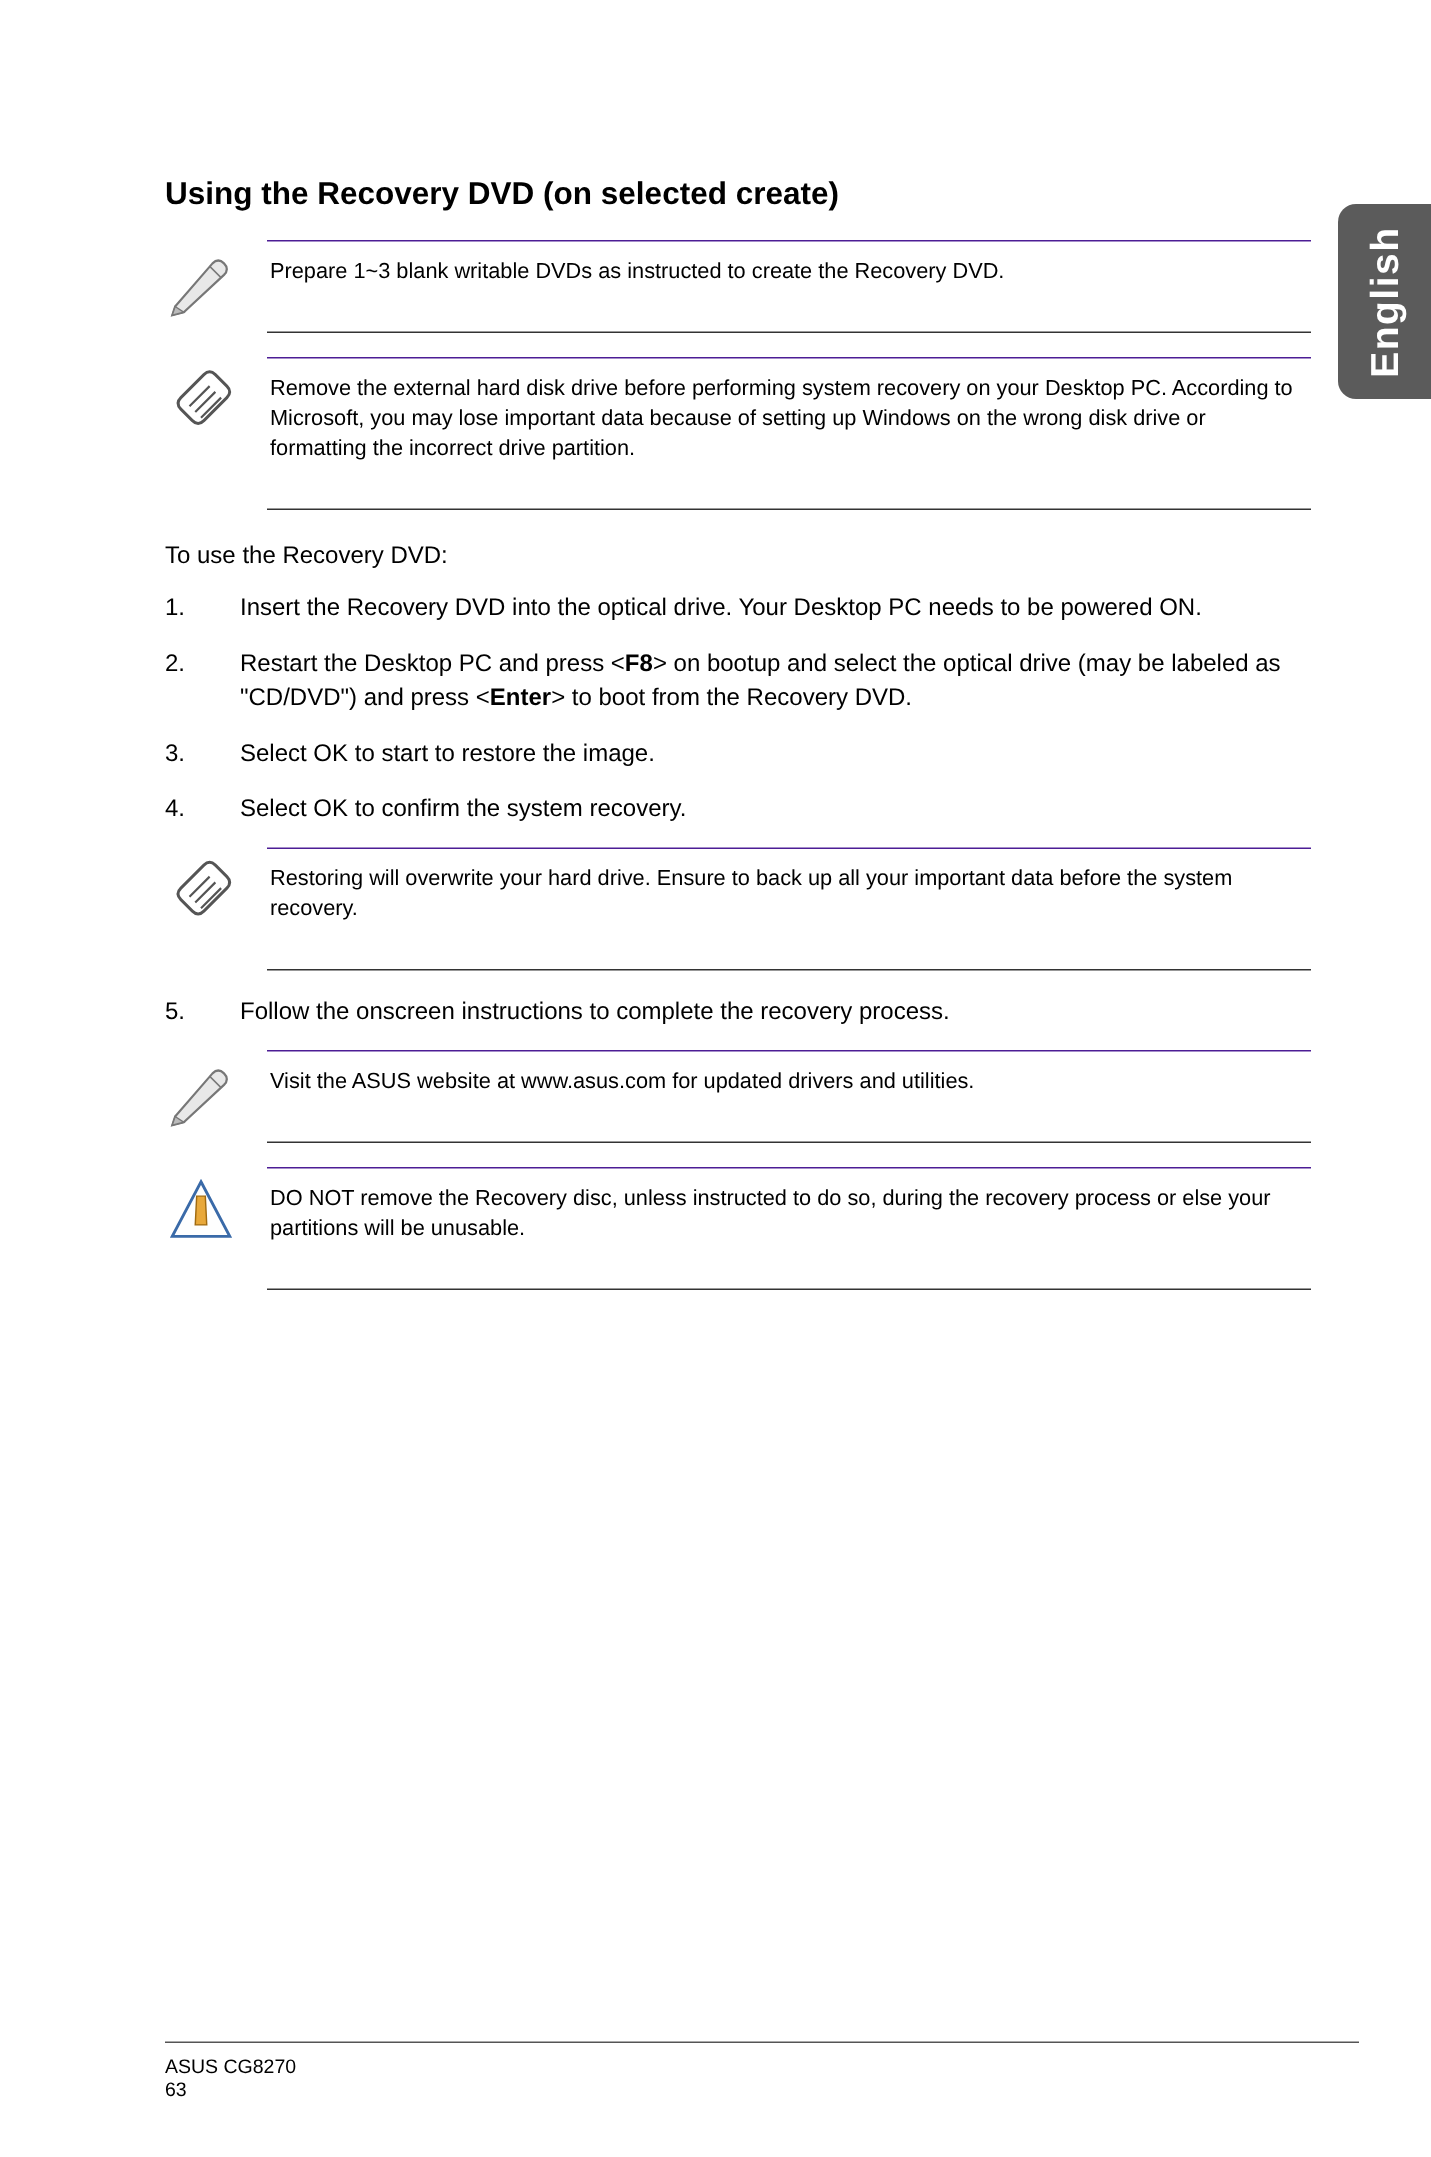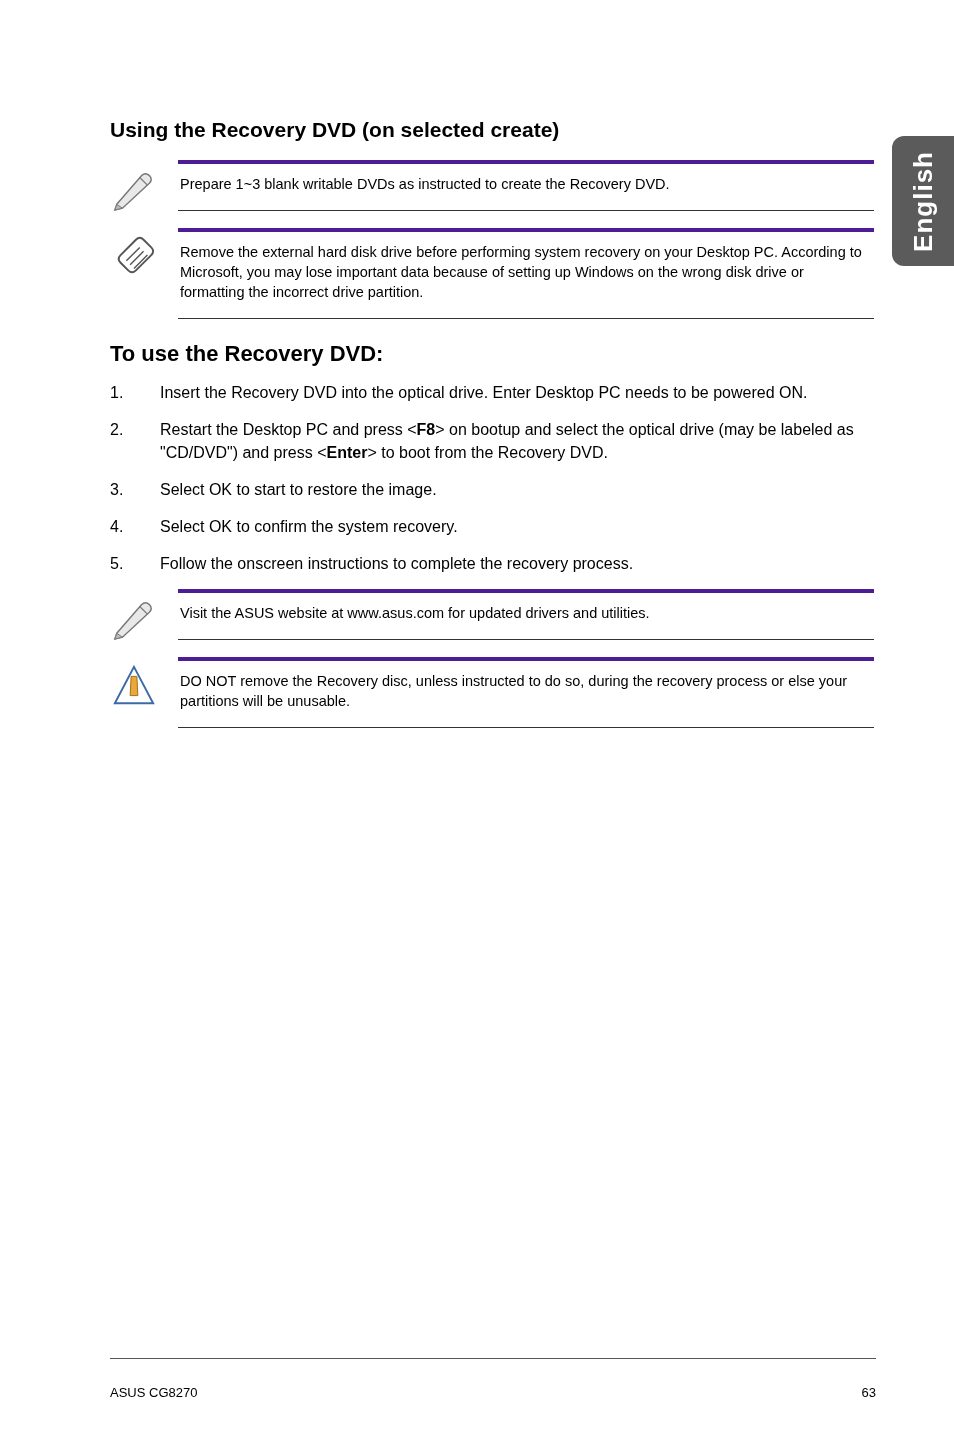--- a/index.html
+++ b/index.html
@@ -56,29 +56,29 @@
   .icon-cell {
     flex: 0 0 48px;
     display: flex;
     align-items: flex-start;
     justify-content: center;
     padding-top: 6px;
   }
   .icon-cell svg { width: 46px; height: 46px; }
   .note-body {
     flex: 1;
-    border-top: 4px solid #4c1d95;
+    border-top: 1px solid #4c1d95;
     border-bottom: 1px solid #333;
-    padding: 10px 2px 16px 2px;
+    padding: 10px 2px 30px 2px;
     font-size: 14.5px;
     line-height: 1.38;
   }
   .section-title {
-    font-weight: bold;
-    font-size: 22px;
+    font-weight: normal;
+    font-size: 16px;
     margin: 22px 0 14px 0;
   }
   ol.steps {
     list-style: none;
     padding: 0;
     margin: 0;
     counter-reset: step;
   }
   ol.steps > li {
     counter-increment: step;
@@ -89,26 +89,27 @@
   }
   ol.steps > li::before {
     content: counter(step) ".";
     flex: 0 0 50px;
   }
   ol.steps > li .step-text { flex: 1; }
   .footer {
     position: absolute;
     bottom: 38px;
     left: 110px;
-    right: 78px;
+    right: 48px;
     border-top: 1px solid #555;
-    padding-top: 26px;
+    padding-top: 8px;
     font-size: 13px;
     display: flex;
     justify-content: space-between;
+    flex-direction: column;
   }
   b { font-weight: bold; }
 </style>
 </head>
 <body>
 
 <div class="side-tab">
   <span>English</span>
 </div>
 
@@ -135,35 +136,44 @@
             <path d="M16 28 L30 14 M20 32 L34 18 M24 36 L38 22" stroke="#555" stroke-width="1.5" fill="none"></path>
           </svg>
       </div>
       <div class="note-body">Remove the external hard disk drive before performing system recovery on your Desktop PC. According to Microsoft, you may lose important data because of setting up Windows on the wrong disk drive or formatting the incorrect drive partition.</div>
     </div>
 
     <div class="section-title">To use the Recovery DVD:</div>
 
     <ol class="steps">
       <li>
-          <span class="step-text">Insert the Recovery DVD into the optical drive. Enter Desktop PC needs to be powered ON.</span>
+          <span class="step-text">Insert the Recovery DVD into the optical drive. Your Desktop PC needs to be powered ON.</span>
         </li>
       <li>
         <span class="step-text">
           <span>Restart the Desktop PC and press &lt;</span><b>F8</b><span>&gt; on bootup and select the optical drive (may be labeled as "CD/DVD") and press &lt;</span><b>Enter</b><span>&gt; to boot from the Recovery DVD.</span>
         </span>
       </li>
       <li>
           <span class="step-text">Select OK to start to restore the image.</span>
         </li>
       <li>
           <span class="step-text">Select OK to confirm the system recovery.</span>
         </li>
     </ol>
 
+    <div class="note-row">
+      <div class="icon-cell">
+        <svg viewBox="0 0 48 48">
+            <path d="M10 30 Q6 26 10 22 L26 6 Q30 2 34 6 L42 14 Q46 18 42 22 L26 38 Q22 42 18 38 Z" fill="none" stroke="#555" stroke-width="2"></path>
+            <path d="M16 28 L30 14 M20 32 L34 18 M24 36 L38 22" stroke="#555" stroke-width="1.5" fill="none"></path>
+          </svg>
+      </div>
+      <div class="note-body">Restoring will overwrite your hard drive. Ensure to back up all your important data before the system recovery.</div>
+    </div>
 
     <ol class="steps" start="5" style="counter-reset: step 4;">
       <li>
           <span class="step-text">Follow the onscreen instructions to complete the recovery process.</span>
         </li>
     </ol>
 
     <div class="note-row">
       <div class="icon-cell">
         <svg viewBox="0 0 48 48">

